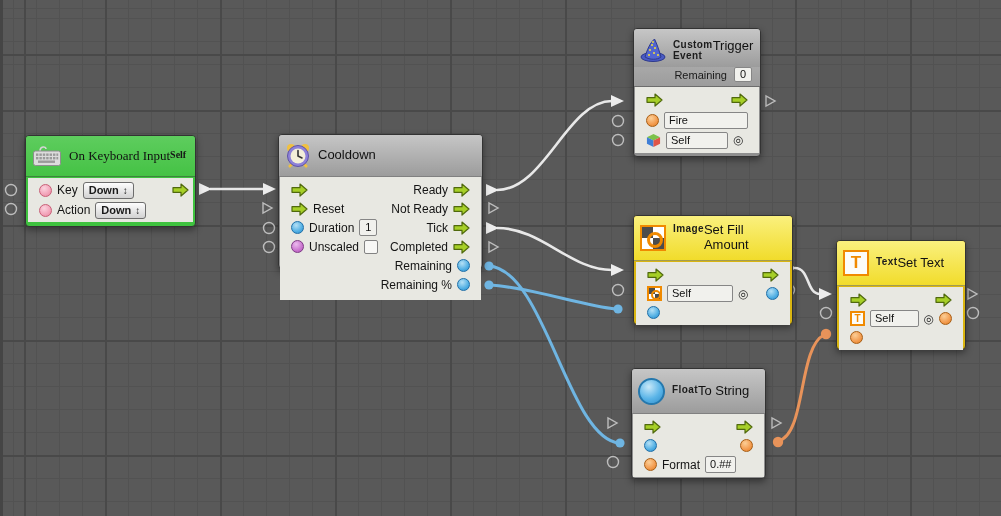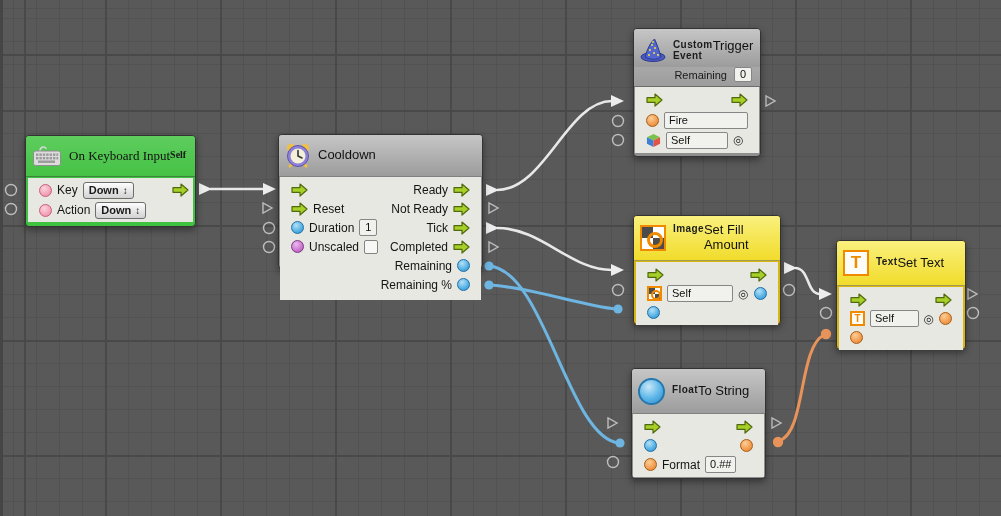--- a/index.html
+++ b/index.html
@@ -334,21 +334,21 @@
     <div class="row" style="height:20px;">
       <svg class="mini-icon" width="15" height="15">
           <use href="#cube"></use>
         </svg>
       <span class="field" style="width:52px;">Self</span>
       <span class="target-picker"></span>
     </div>
   </div>
 </div>
 
-<div class="node yellow" style="left:633px;top:215px;width:148px;height:110px;">
+<div class="node yellow" style="left:633px;top:215px;width:160px;height:110px;">
   <div class="hdr" style="height:36px;">
     <span class="img-chip big mini-icon">
         <span class="q tl"></span>
         <span class="q br"></span>
         <span class="ring"></span>
       </span>
     <div class="titles">
       <span class="category">Image</span>
       <span class="title">Set Fill Amount</span>
     </div>

